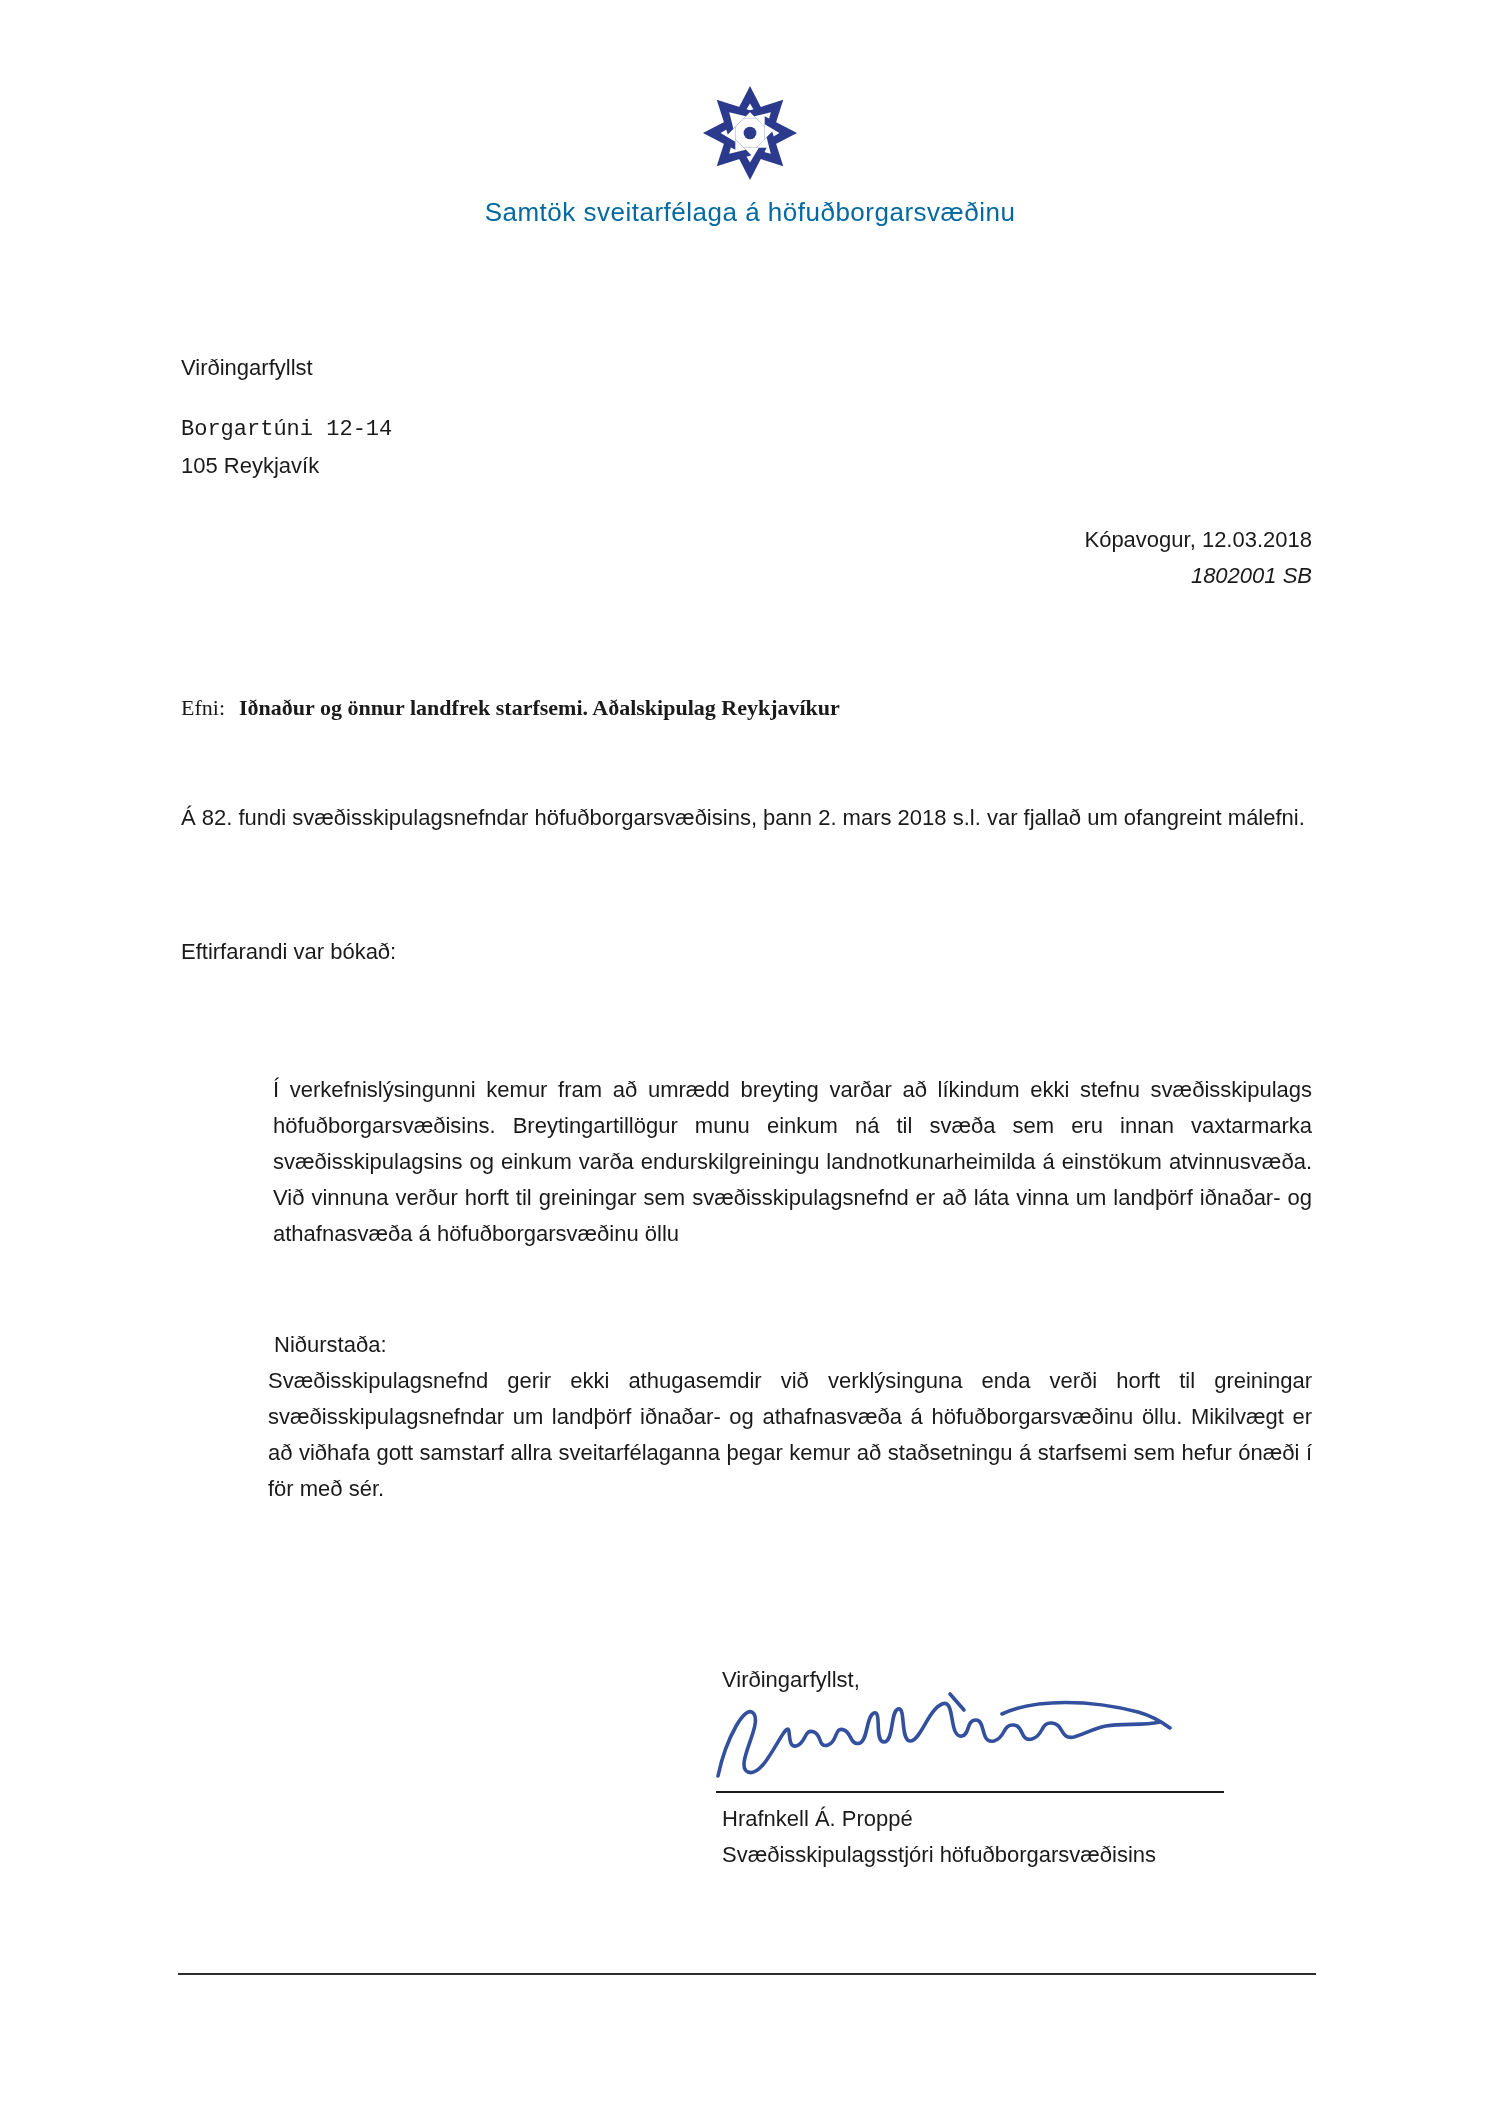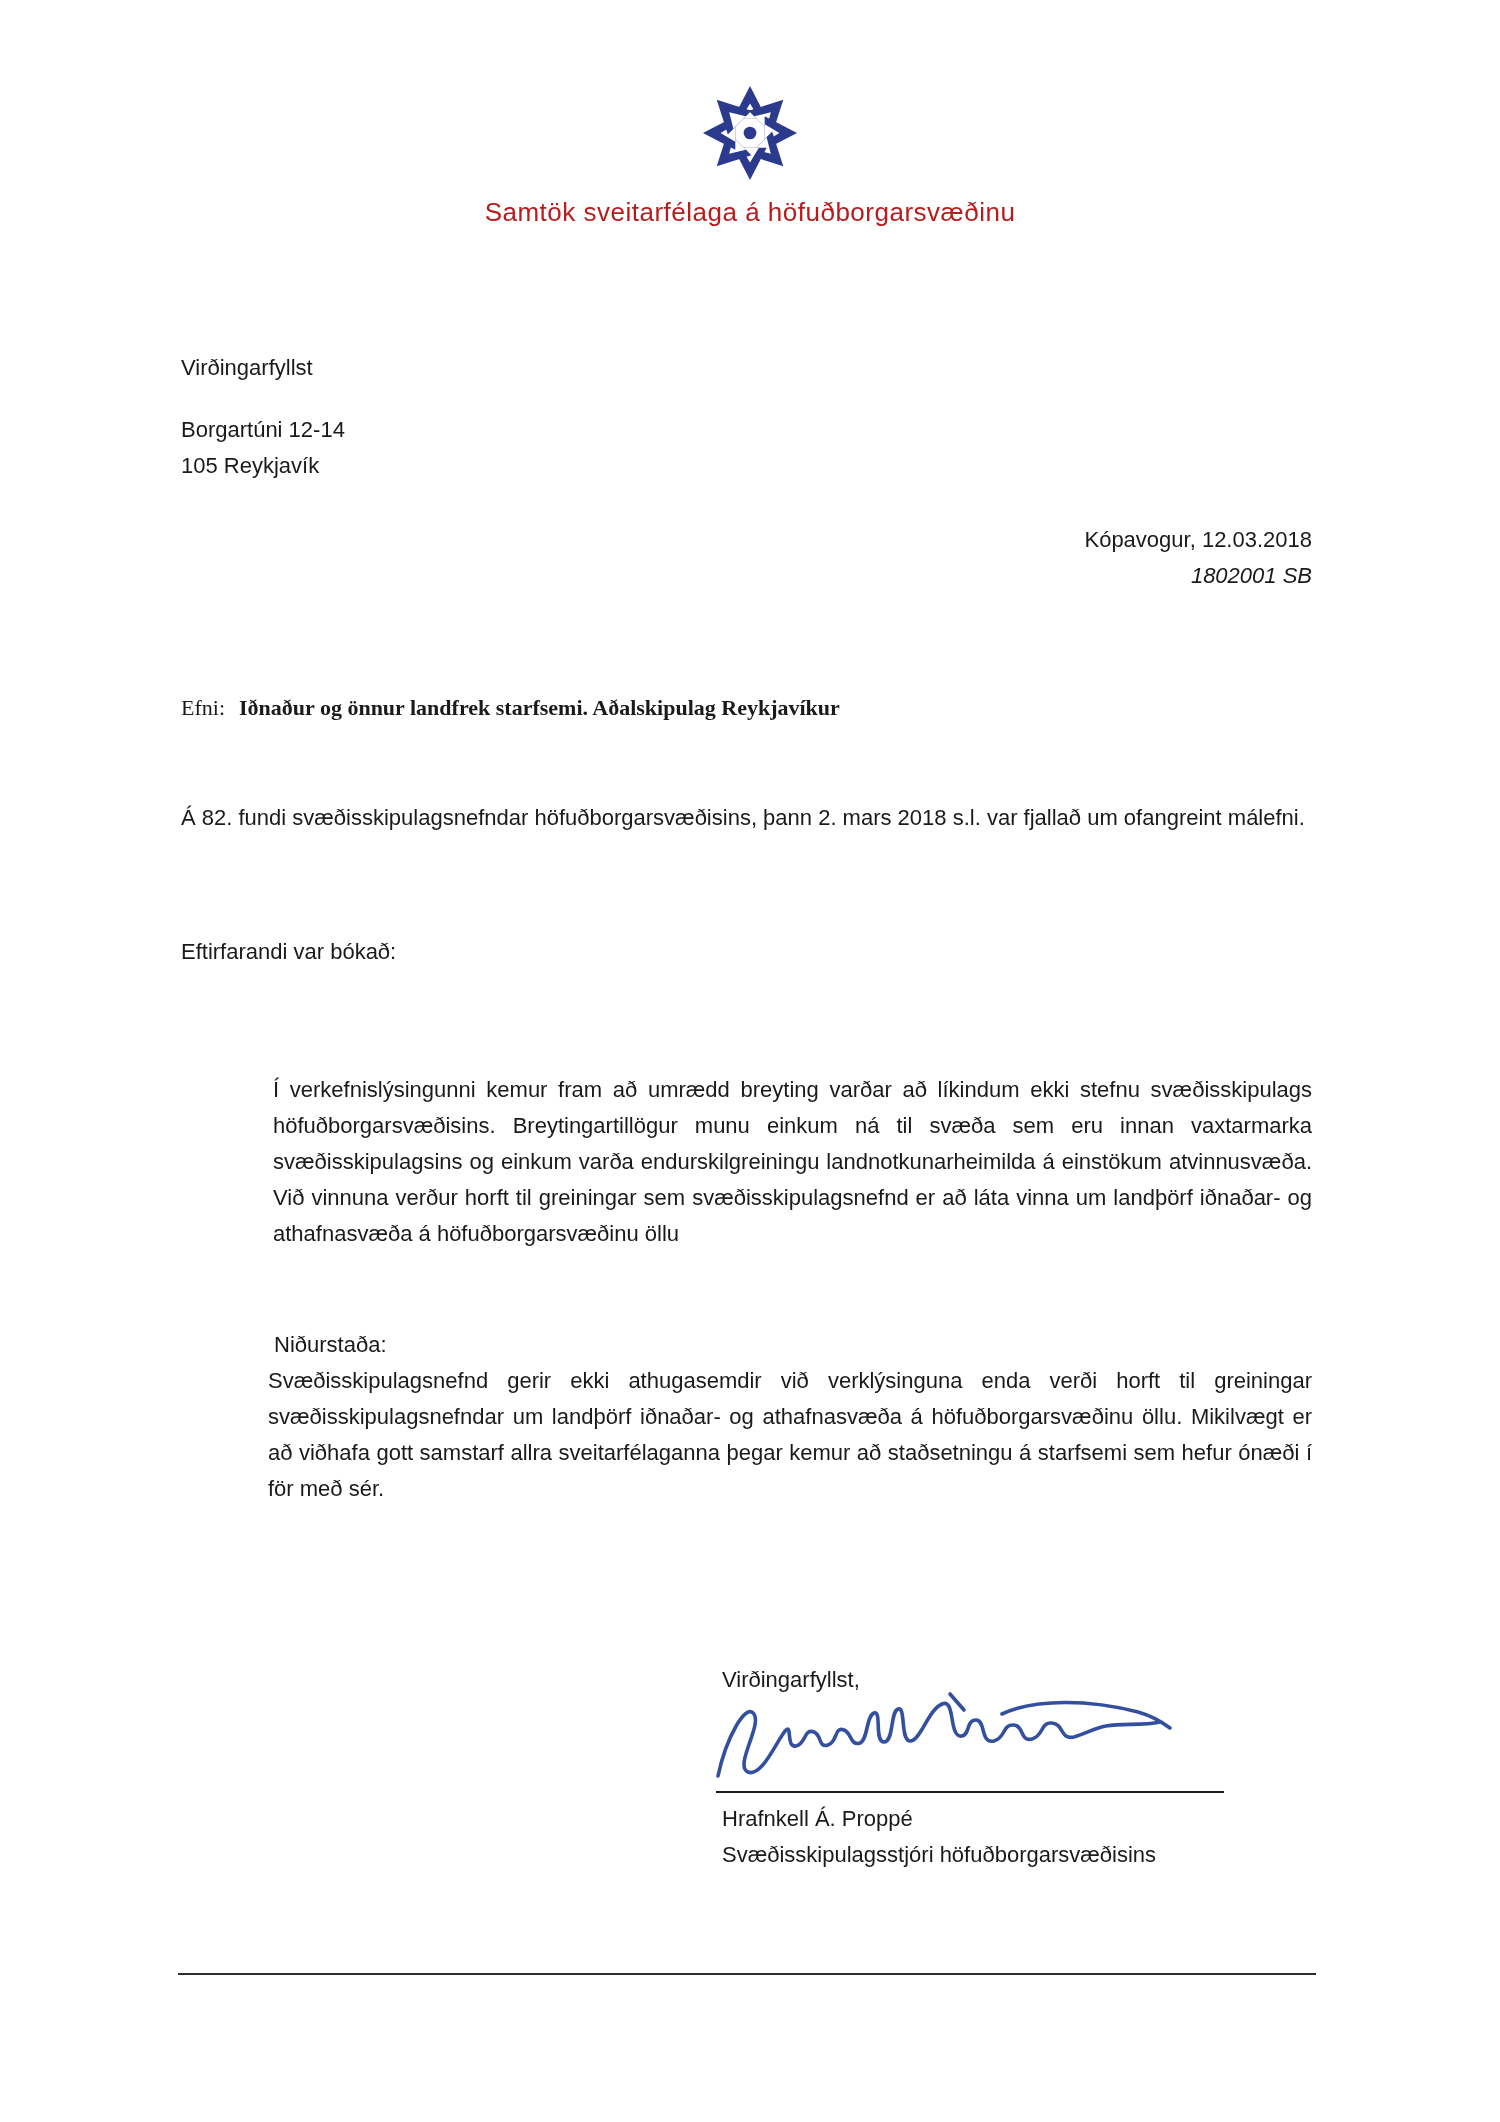--- a/index.html
+++ b/index.html
@@ -14,25 +14,25 @@
     background: #ffffff;
     overflow: hidden;
     font-size: 22px;
     line-height: 36px;
   }
   .abs { position: absolute; }
 
   
   #logo-wrap   { top: 84px; left: 0; width: 100%; display: flex; justify-content: center; }
   #org-name    { top: 194px; left: 0; width: 100%; text-align: center;
-                 color: #b91c1c; font-size: 26px; letter-spacing: 0.5px; }
+                 color: #0369a1; font-size: 26px; letter-spacing: 0.5px; }
 
   
   #recipient-name   { top: 350px; left: 181px; }
-  #recipient-addr1  { top: 412px; left: 181px; }
+  #recipient-addr1  { top: 412px; left: 181px; font-family: Liberation Mono, monospace; }
   #recipient-addr2  { top: 448px; left: 181px; }
 
   
   #meta-block { top: 522px; right: 188px; text-align: right; }
   #letter-ref { font-style: italic; }
 
   
   #subject { top: 690px; left: 181px; font-family: Liberation Serif, serif; }
   #subject .subj-text { font-weight: bold; margin-left: 14px; }
 

